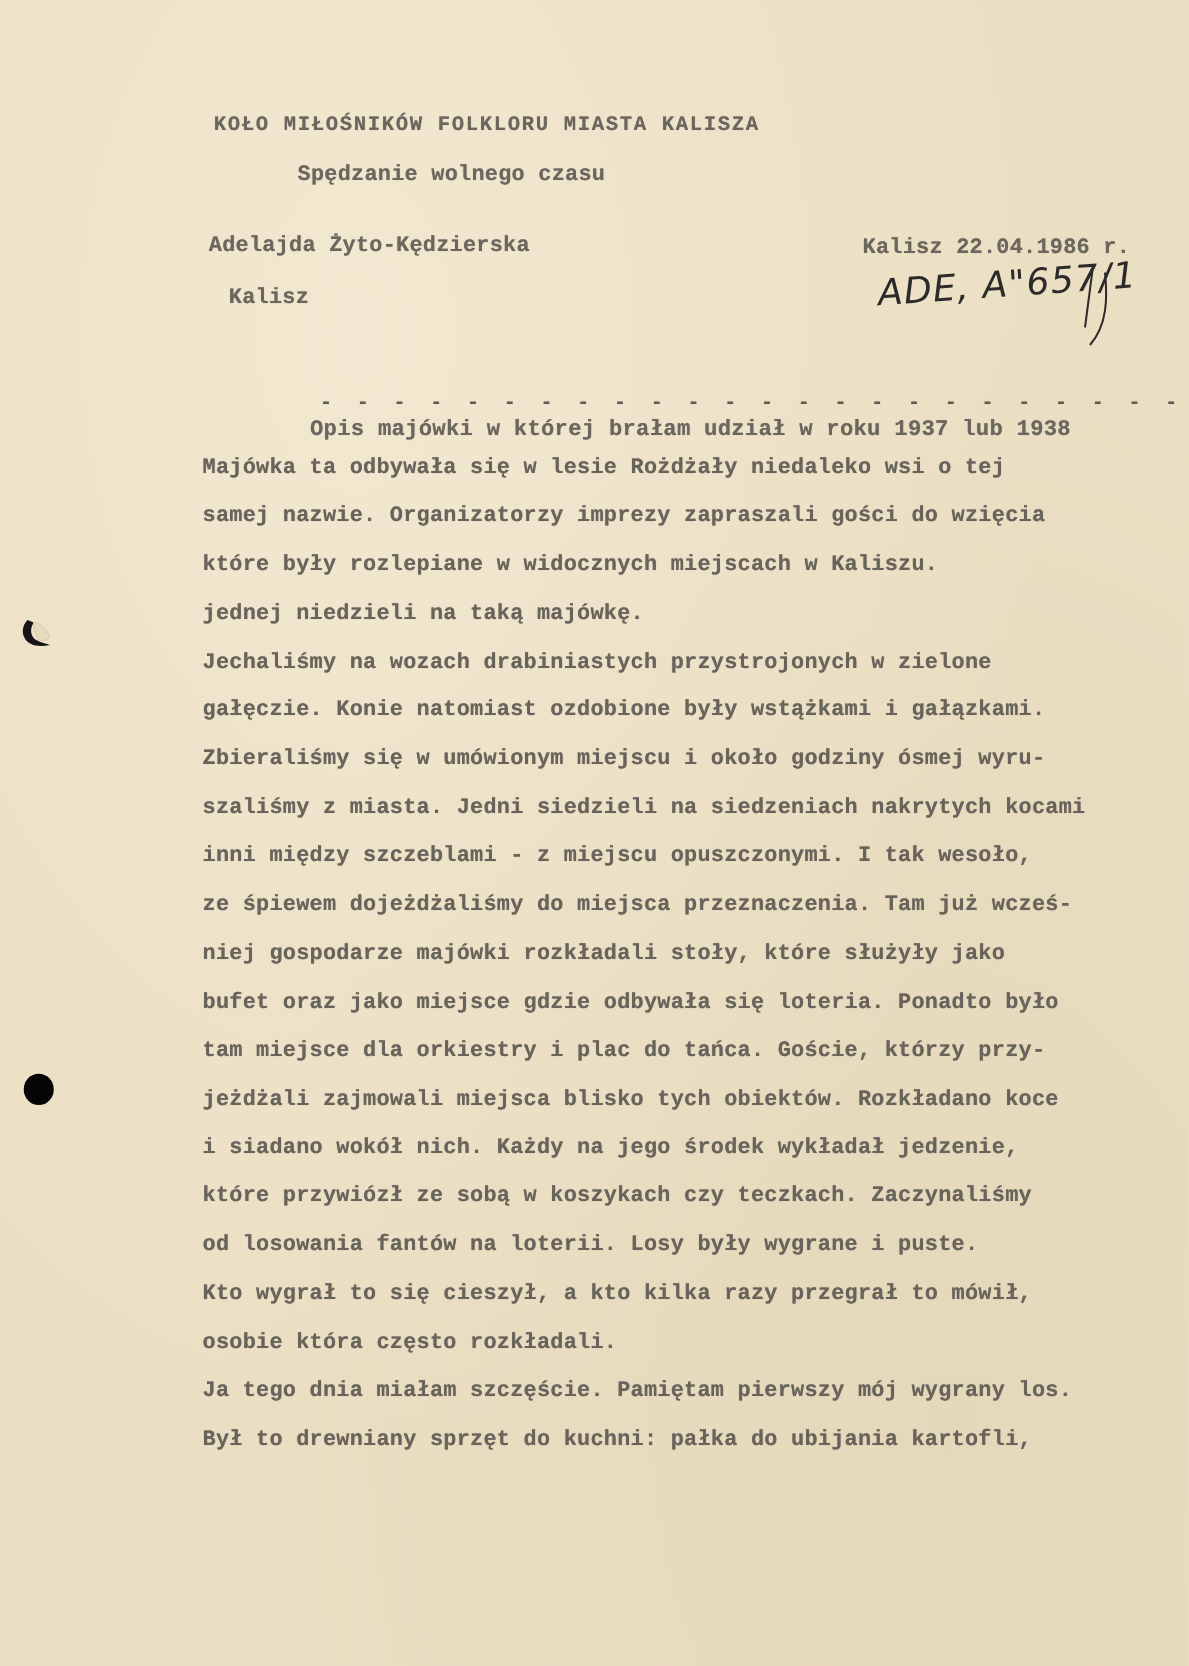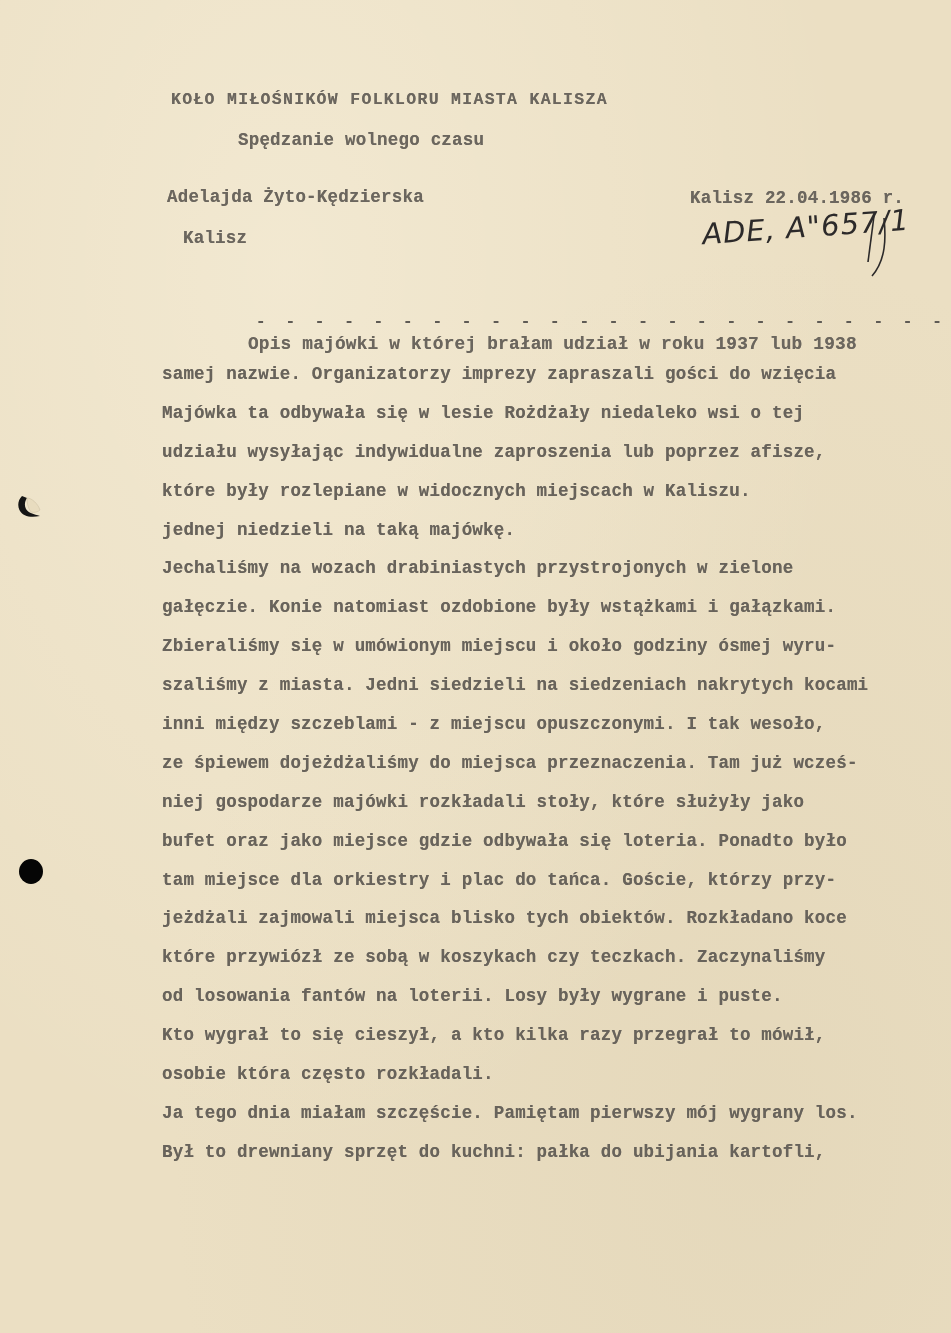--- a/index.html
+++ b/index.html
@@ -137,35 +137,35 @@
   <div class="handwriting">ADE, A"657/1</div>
   <svg class="hw-slash" viewBox="0 0 30 70">
     <path d="M14 6 L8 52" stroke="#2c2a2a" stroke-width="1.6" fill="none"></path>
     <path d="M24 8 C26 28, 26 50, 12 66" stroke="#2c2a2a" stroke-width="1.6" fill="none"></path>
   </svg>
 
   <div class="tw title">Opis majówki w której brałam udział w roku 1937 lub 1938</div>
   <div class="tw dashes">- - - - - - - - - - - - - - - - - - - - - - - - - - - - -</div>
 
   <div class="body-lines">
+    <span class="line">Majówka ta odbywała się w lesie Rożdżały niedaleko wsi o tej</span>
     <span class="line">samej nazwie. Organizatorzy imprezy zapraszali gości do wzięcia</span>
-    <span class="line">Majówka ta odbywała się w lesie Rożdżały niedaleko wsi o tej</span>
-    <span class="line">udziału wysyłając indywidualne zaproszenia lub poprzez afisze,</span>
     <span class="line">które były rozlepiane w widocznych miejscach w Kaliszu.</span>
     <span class="line">jednej niedzieli na taką majówkę.</span>
     <span class="line">Jechaliśmy na wozach drabiniastych przystrojonych w zielone</span>
     <span class="line">gałęczie. Konie natomiast ozdobione były wstążkami i gałązkami.</span>
     <span class="line">Zbieraliśmy się w umówionym miejscu i około godziny ósmej wyru-</span>
     <span class="line">szaliśmy z miasta. Jedni siedzieli na siedzeniach nakrytych kocami</span>
     <span class="line">inni między szczeblami - z miejscu opuszczonymi. I tak wesoło,</span>
     <span class="line">ze śpiewem dojeżdżaliśmy do miejsca przeznaczenia. Tam już wcześ-</span>
     <span class="line">niej gospodarze majówki rozkładali stoły, które służyły jako</span>
     <span class="line">bufet oraz jako miejsce gdzie odbywała się loteria. Ponadto było</span>
     <span class="line">tam miejsce dla orkiestry i plac do tańca. Goście, którzy przy-</span>
     <span class="line">jeżdżali zajmowali miejsca blisko tych obiektów. Rozkładano koce</span>
+    <span class="line">i siadano wokół nich. Każdy na jego środek wykładał jedzenie,</span>
     <span class="line">które przywiózł ze sobą w koszykach czy teczkach. Zaczynaliśmy</span>
     <span class="line">od losowania fantów na loterii. Losy były wygrane i puste.</span>
     <span class="line">Kto wygrał to się cieszył, a kto kilka razy przegrał to mówił,</span>
     <span class="line">osobie która często rozkładali.</span>
     <span class="line">Ja tego dnia miałam szczęście. Pamiętam pierwszy mój wygrany los.</span>
     <span class="line">Był to drewniany sprzęt do kuchni: pałka do ubijania kartofli,</span>
   </div>
 
   <div class="punch-hole"></div>
 </div>

